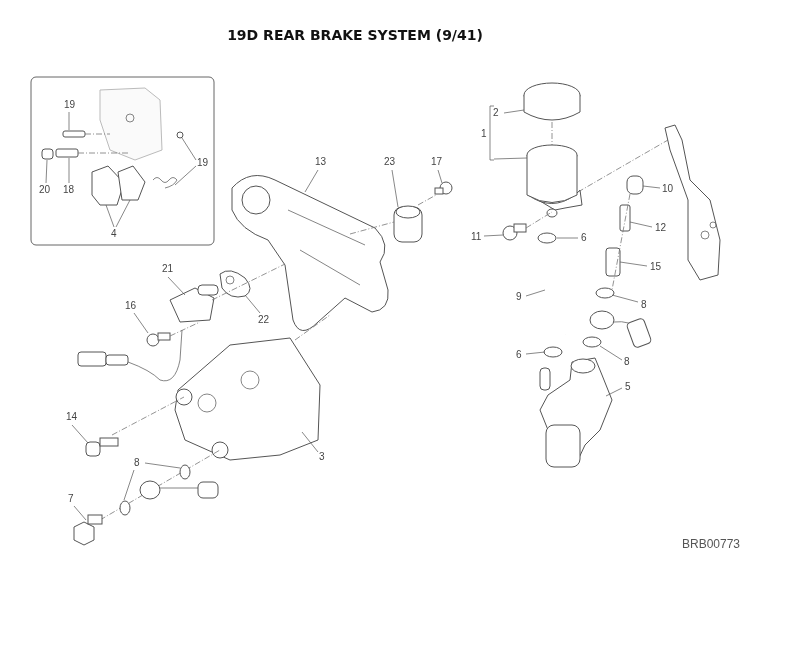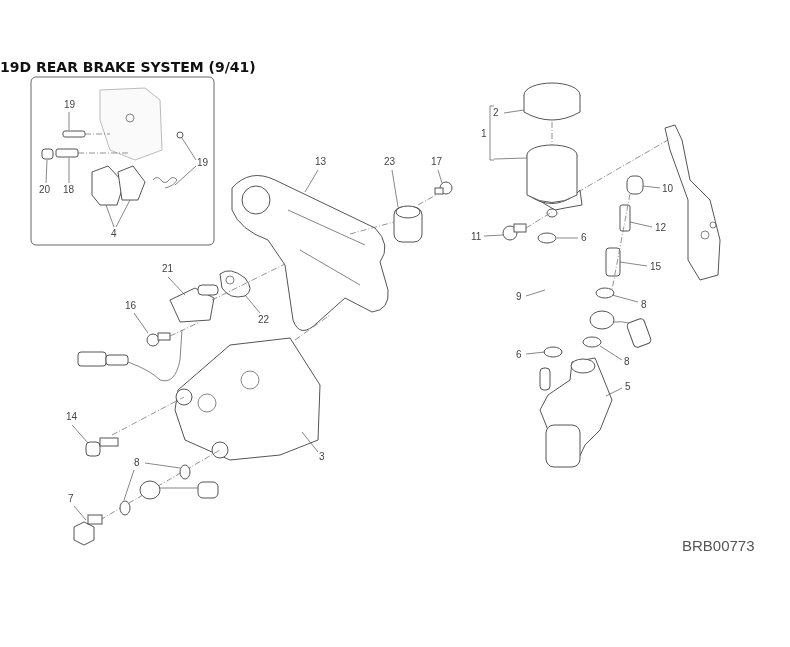--- a/index.html
+++ b/index.html
@@ -1,20 +1,20 @@
 <!DOCTYPE html>
 <html><head>
 <meta charset="utf-8">
 <style>
   html, body { margin:0; padding:0; background:#ffffff; }
   body { width:790px; height:647px; position:relative; overflow:hidden; font-family:"DejaVu Sans", sans-serif; }
-  .title { position:absolute; left:0; width:710px; top:27px; font-weight:bold; font-size:14px; color:#111; font-family:"DejaVu Sans", sans-serif;margin-top:32px; }
+  .title { position:absolute; left:0; width:710px; top:27px; text-align:center; font-weight:bold; font-size:14px; color:#111; font-family:"DejaVu Sans", sans-serif; }
   svg.diagram { position:absolute; left:0; top:0; }
   .lbl { font-family:"Liberation Sans", sans-serif; font-size:10px; fill:#444; }
-  .code { position:absolute; left:682px; top:537px; font-family:"Liberation Sans", sans-serif; font-size:15px; color:#555; }
+  .code { position:absolute; left:682px; top:537px; font-family:"Liberation Sans", sans-serif; font-size:12px; color:#555; }
   .part { fill:#fff; stroke:#555; stroke-width:1; }
   .thin { fill:none; stroke:#666; stroke-width:0.8; }
   .dash { fill:none; stroke:#777; stroke-width:0.8; stroke-dasharray:6 2 1 2; }
   .leader { fill:none; stroke:#555; stroke-width:0.7; }
 </style>
 </head>
 <body>
 
 <div class="title">19D REAR BRAKE SYSTEM (9/41)</div>
 

